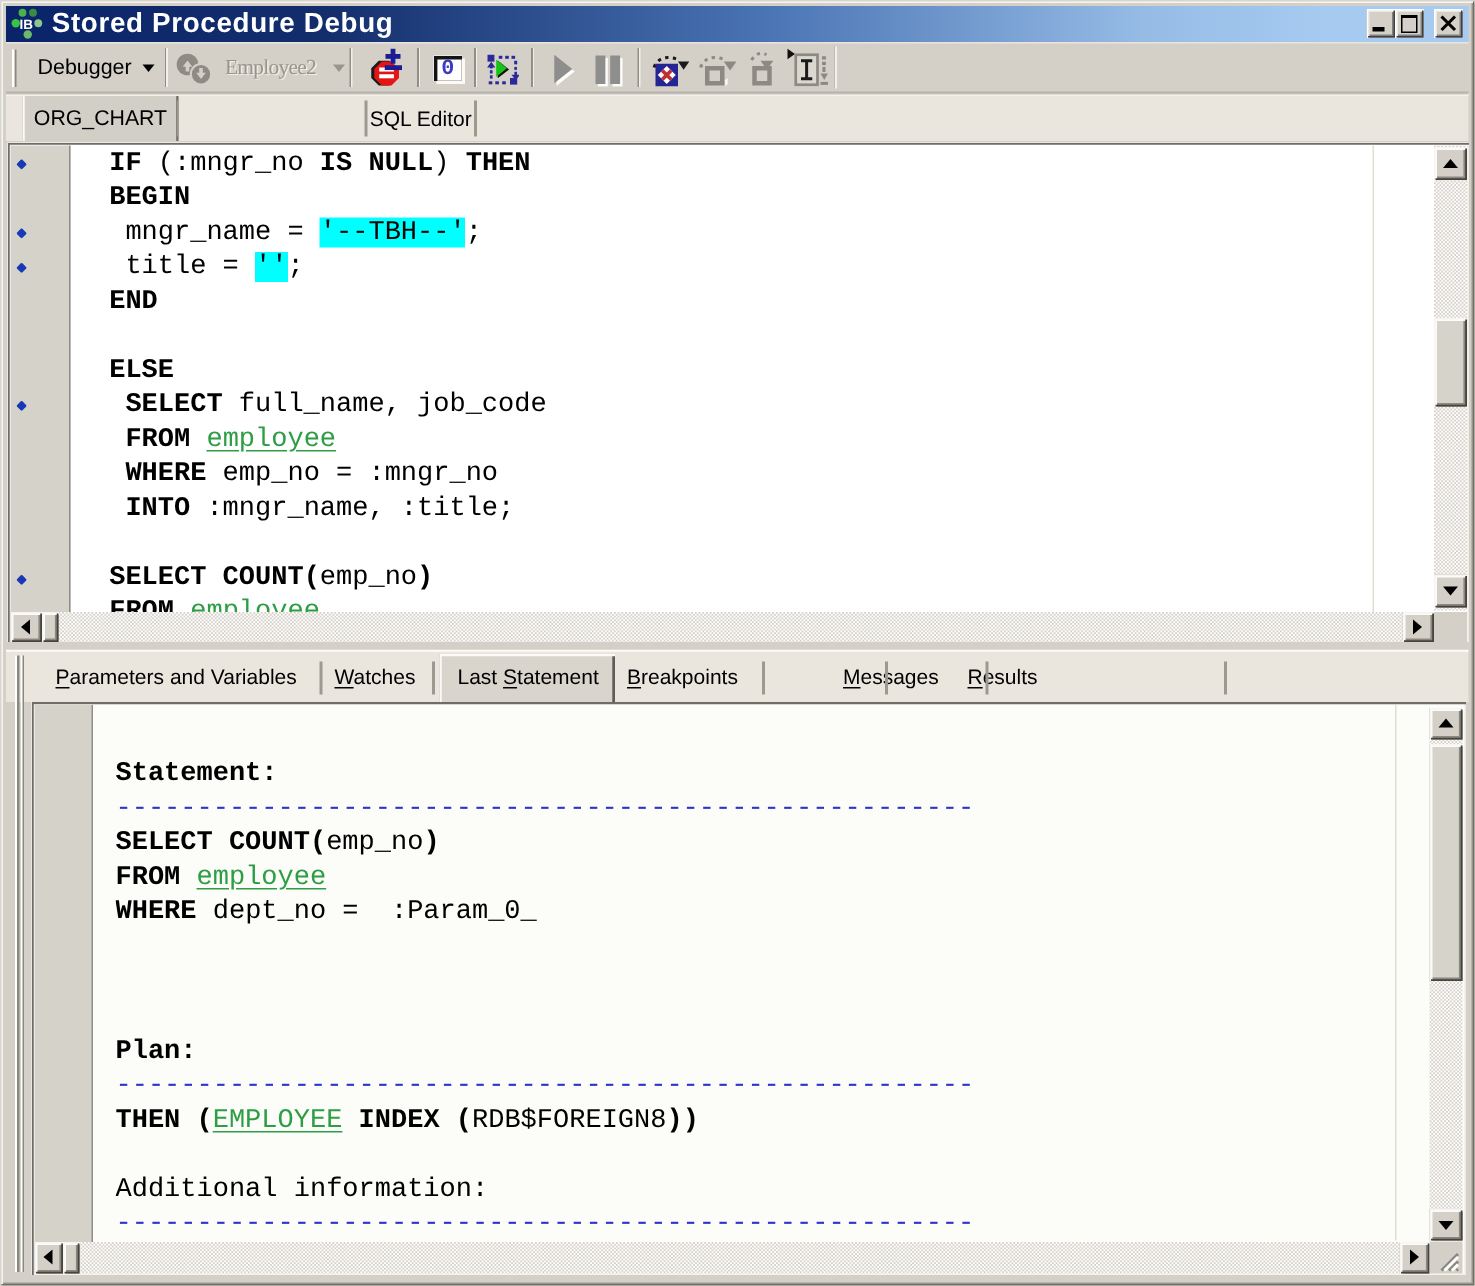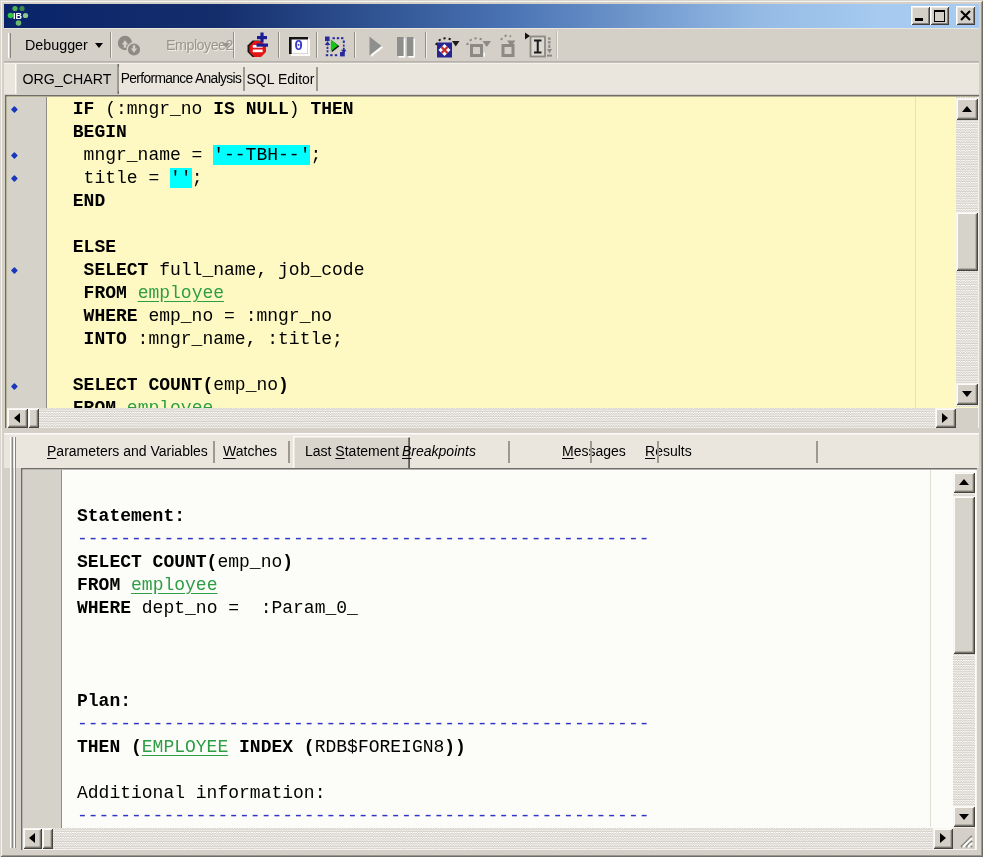--- a/index.html
+++ b/index.html
@@ -69,20 +69,21 @@
 
 <div id="titlebar" class="abs">
   <svg class="abs" style="left:3px;top:1px" width="23" height="23" viewBox="0 0 23 23">
     <circle cx="8" cy="3.5" r="2.6" fill="#4db04d"></circle>
     <circle cx="15" cy="3.5" r="2.6" fill="#3d8a44"></circle>
     <circle cx="3.5" cy="10.5" r="2.8" fill="#35c445"></circle>
     <circle cx="18.5" cy="10.5" r="2.6" fill="#8ec78e"></circle>
     <circle cx="11.5" cy="18" r="2.8" fill="#6db86d"></circle>
     <text x="6" y="14" font-family="Liberation Sans" font-size="9" font-weight="bold" fill="#fff">IB</text>
   </svg>
+  <div id="title-text" class="abs">Stored Procedure Debug</div>
   <div class="winbtn abs" style="left:907px;">
      <div class="abs" style="left:4px;top:12px;width:8px;height:2.5px;background:#000"></div>
   </div>
   <div class="winbtn abs" style="left:926px;">
      <div class="abs" style="left:4px;top:3.5px;width:9px;height:9px;border:1.6px solid #000;border-top-width:2.6px;"></div>
   </div>
   <div class="winbtn abs" style="left:952px;">
      <svg class="abs" style="left:3px;top:3px" width="13" height="13" viewBox="0 0 13 13">
        <path d="M2 2 L11 11 M11 2 L2 11" stroke="#000" stroke-width="2.1"></path>
      </svg>
@@ -94,21 +95,21 @@
   <div class="tbtxt abs" style="left:21px;top:9px;">Debugger</div>
   <div class="darr abs" style="left:91px;top:15px;"></div>
   <div class="tsep abs" style="left:106px;"></div>
 
   <svg class="abs" style="left:111px;top:7px" width="28" height="24" viewBox="0 0 28 24">
     <circle cx="10" cy="8" r="7.2" fill="#8e8b84"></circle>
     <path d="M6.8 9.5 l3.2-4.2 3.2 4.2 h-2 v3.2 h-2.4 v-3.2 z" fill="#d4d0c8"></path>
     <circle cx="19" cy="14.5" r="6.8" fill="#8e8b84" stroke="#d4d0c8" stroke-width="1.4"></circle>
     <path d="M22.2 13.5 l-3.2 4.2 -3.2-4.2 h2 v-3.2 h2.4 v3.2 z" fill="#d4d0c8"></path>
   </svg>
-  <div class="gray-txt abs" style="left:162px;top:9px;letter-spacing:-0.5px;">Employee2</div>
+  <div class="gray-txt abs" style="left:146px;top:9px;letter-spacing:-0.5px;font-family:Liberation Serif, serif;">Employee2</div>
   <div class="darr gry abs" style="left:218px;top:15px;"></div>
   <div class="tsep abs" style="left:229px;"></div>
 
   <svg class="abs" style="left:234px;top:0px" width="36" height="32" viewBox="0 0 36 32">
     <path d="M9.5 17.5 l5-5 h7 l5 5 v6.5 l-5 5 h-7 l-5-5 z" fill="#1a1a1a"></path>
     <path d="M11.5 18 l5-5 h6.5 l5 5 v6 l-5 5 h-6.5 l-5-5 z" fill="#e51515"></path>
     <rect x="14.8" y="17" width="9.8" height="2.7" fill="#fff"></rect>
     <rect x="14.8" y="21.5" width="9.8" height="2.7" fill="#fff"></rect>
     <rect x="22.4" y="4.5" width="3.2" height="10" fill="#1c1c94"></rect>
     <rect x="19" y="8" width="10" height="3.2" fill="#1c1c94"></rect>
@@ -192,27 +193,26 @@
       <path d="M24 18 h5 l-2.5 4.4 z"></path>
       <rect x="24" y="23.6" width="5" height="2"></rect>
     </g>
   </svg>
 </div>
 
 <div id="tabrow" class="abs">
   <div id="orgtab" class="abs"></div>
   <div class="ttab abs" style="left:11px;width:104px;">ORG_CHART</div>
   <div class="tabsep abs" style="left:113.5px;"></div>
-  <div class="ttab abs" style="left:115px;width:124px;font-size:13.8px;letter-spacing:-0.65px;">Performance Analysis</div>
   <div class="tabsep abs" style="left:239px;"></div>
   <div class="ttab abs" style="left:240px;width:73px;font-size:14px;">SQL Editor</div>
   <div class="tabsep abs" style="left:312px;"></div>
 </div>
 
-<div id="toppanel" class="abs sunken" style="left:5px;top:95px;width:974px;height:333px;background:#fef9c3;">
+<div id="toppanel" class="abs sunken" style="left:5px;top:95px;width:974px;height:333px;background:#ffffff;">
   <div class="gutter abs" style="left:1.5px;top:1.5px;width:39px;height:312px;"></div>
   <div class="mline abs" style="left:909.5px;top:2px;height:311px;"></div>
 
   <div class="marker abs" style="left:7.4px;top:11.9px;"></div>
   <div class="marker abs" style="left:7.4px;top:58px;"></div>
   <div class="marker abs" style="left:7.4px;top:81.1px;"></div>
   <div class="marker abs" style="left:7.4px;top:173.4px;"></div>
   <div class="marker abs" style="left:7.4px;top:288.7px;"></div>
   <div class="abs" style="left:46.2px;top:2.5px;width:861px;height:310px;overflow:hidden;">
 <pre>  <b>IF</b> (:mngr_no <b>IS NULL</b>) <b>THEN</b>
@@ -246,24 +246,24 @@
     </div>
   <div class="thumb abs" style="left:22.5px;top:312.5px;width:11px;height:20px;"></div>
   <div class="sbtn abs" style="left:929.5px;top:312.5px;width:21px;height:20px;">
       <div class="art"></div>
     </div>
   <div class="abs" style="left:950.5px;top:312.5px;width:22px;height:20px;background:#d4d0c8;"></div>
 </div>
 
 <div id="btabs" class="abs">
   <div id="lasttab" class="abs" style="left:289px;top:3px;width:117px;height:32px;"></div>
-  <div class="btab abs" style="left:43px;"><u>P</u>arameters and Variables</div>
+  <div class="btab abs" style="left:33px;"><u>P</u>arameters and Variables</div>
   <div class="btab abs" style="left:219px;"><u>W</u>atches</div>
   <div class="btab abs" style="left:301px;">Last <u>S</u>tatement</div>
-  <div class="btab abs" style="left:398px;font-style:italic;"><u>B</u>reakpoints</div>
+  <div class="btab abs" style="left:414px;"><u>B</u>reakpoints</div>
   <div class="btab abs" style="left:514px;margin-left:44px;"><u>M</u>essages</div>
   <div class="btab abs" style="left:598px;margin-left:43px;"><u>R</u>esults</div>
   <div class="tabsep abs" style="left:209px;top:8px;height:22px;"></div>
   <div class="tabsep abs" style="left:284px;top:8px;height:22px;"></div>
   <div class="tabsep abs" style="left:504px;top:8px;height:22px;"></div>
   <div class="tabsep abs" style="left:586px;top:8px;height:22px;"></div>
   <div class="tabsep abs" style="left:653px;top:8px;height:22px;"></div>
   <div class="tabsep abs" style="left:812px;top:8px;height:22px;"></div>
 </div>
 

